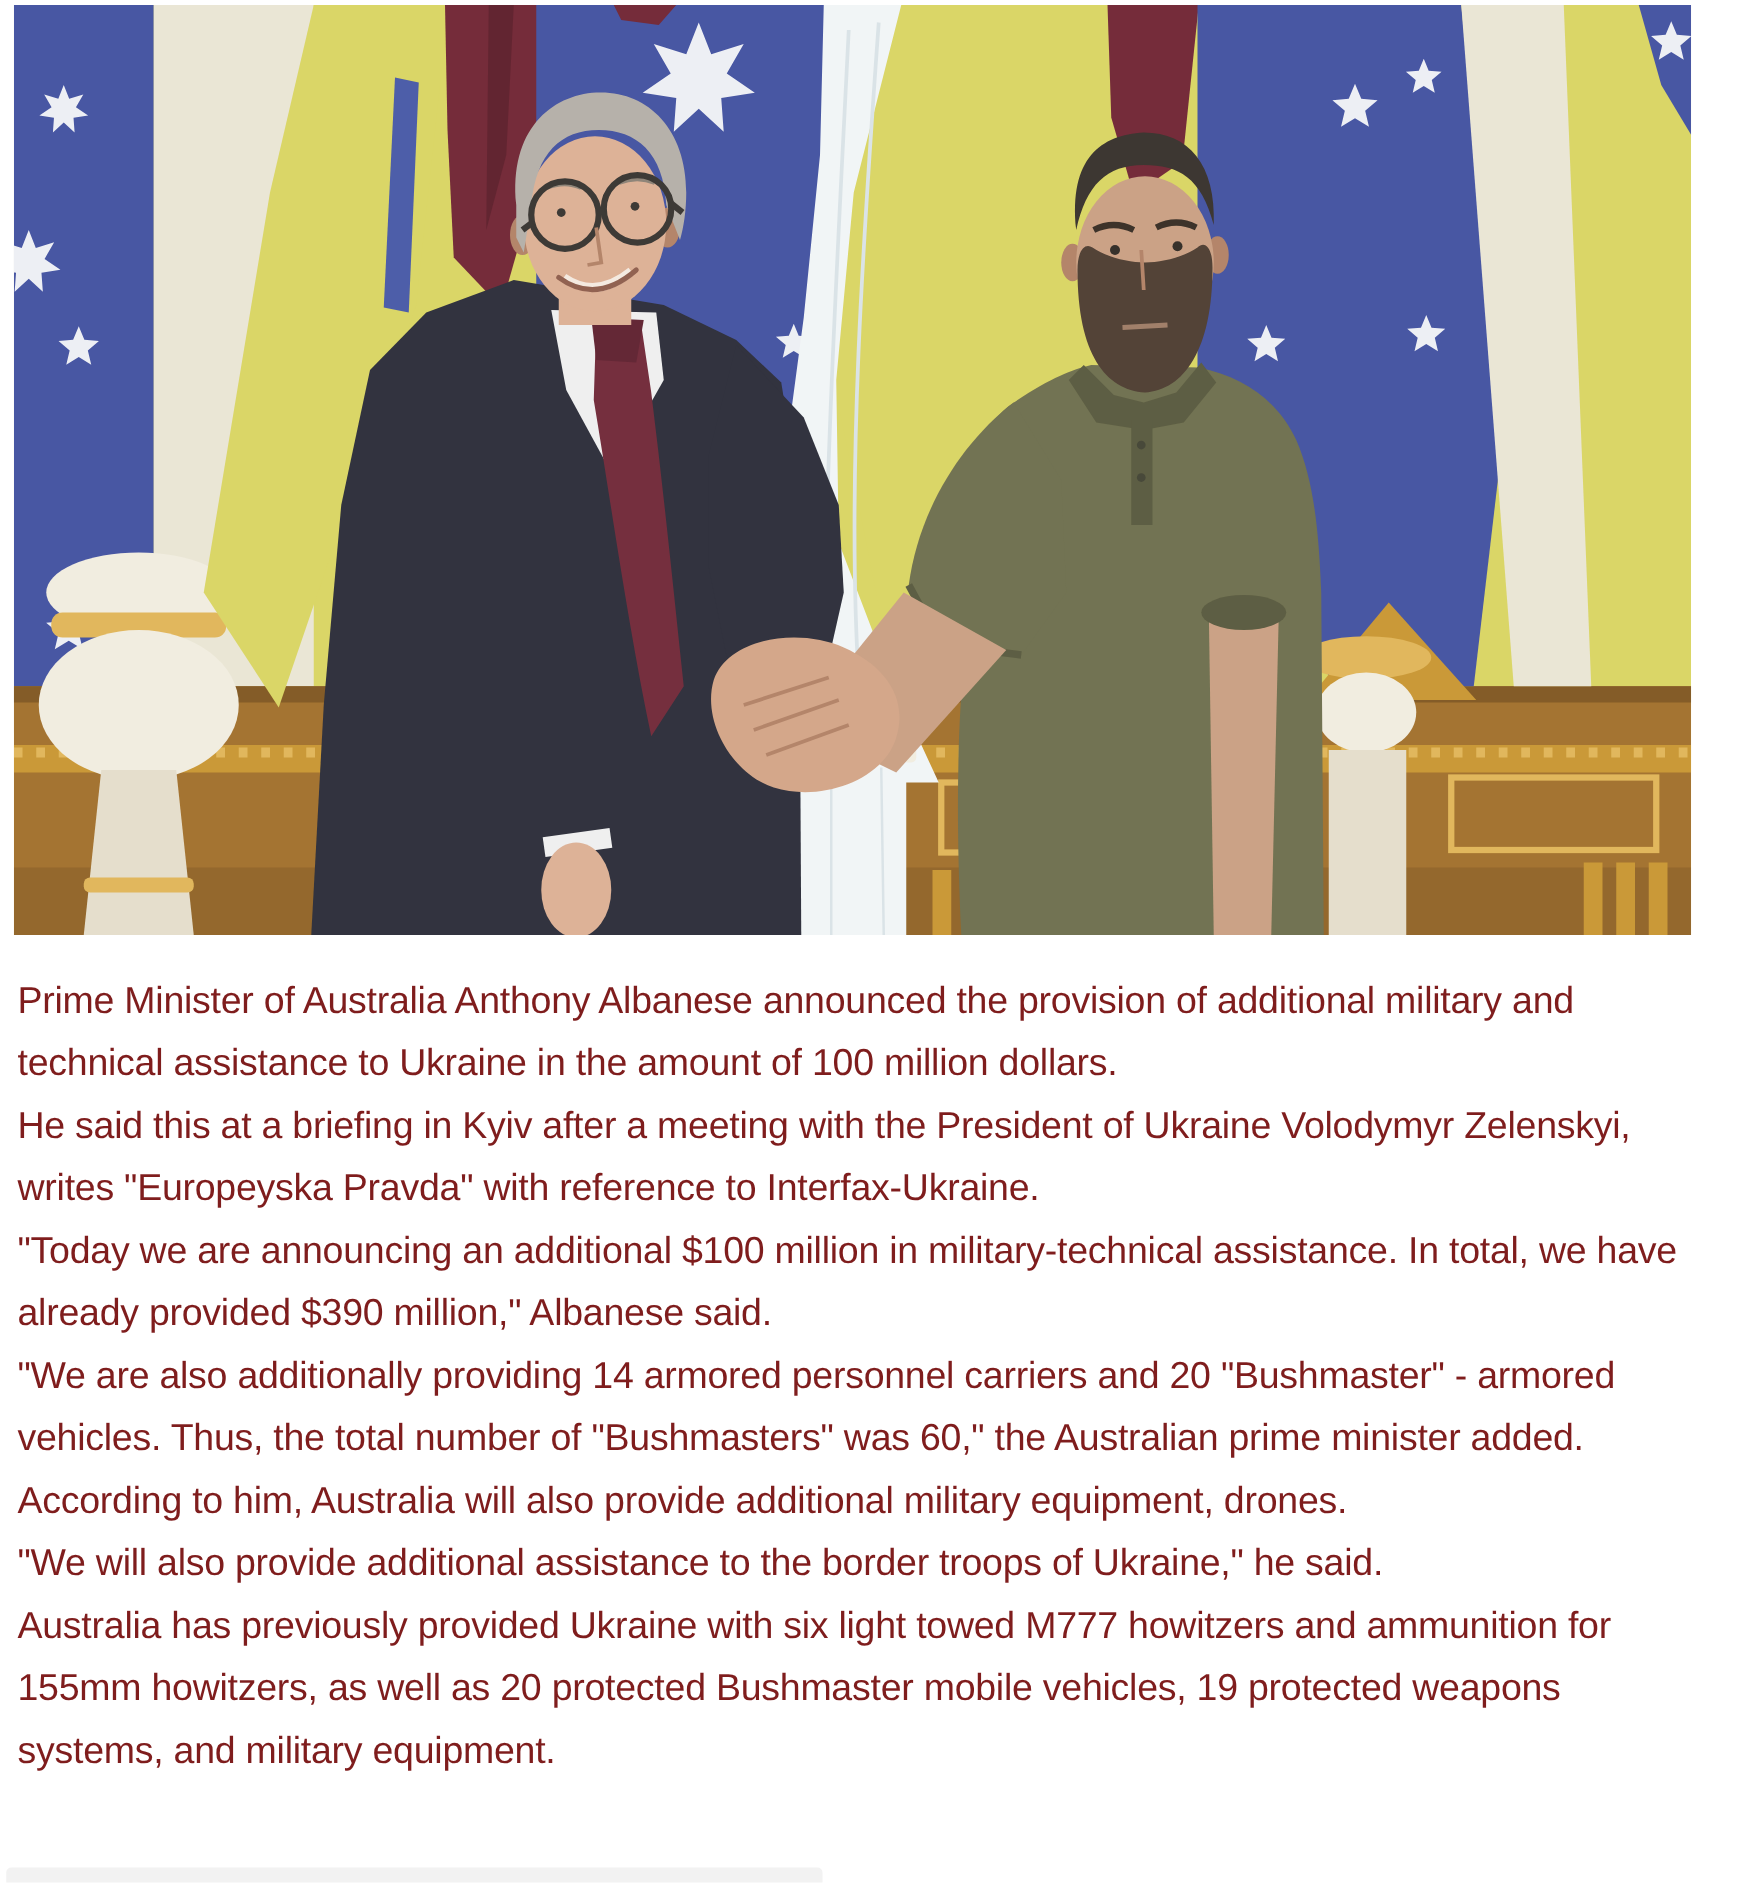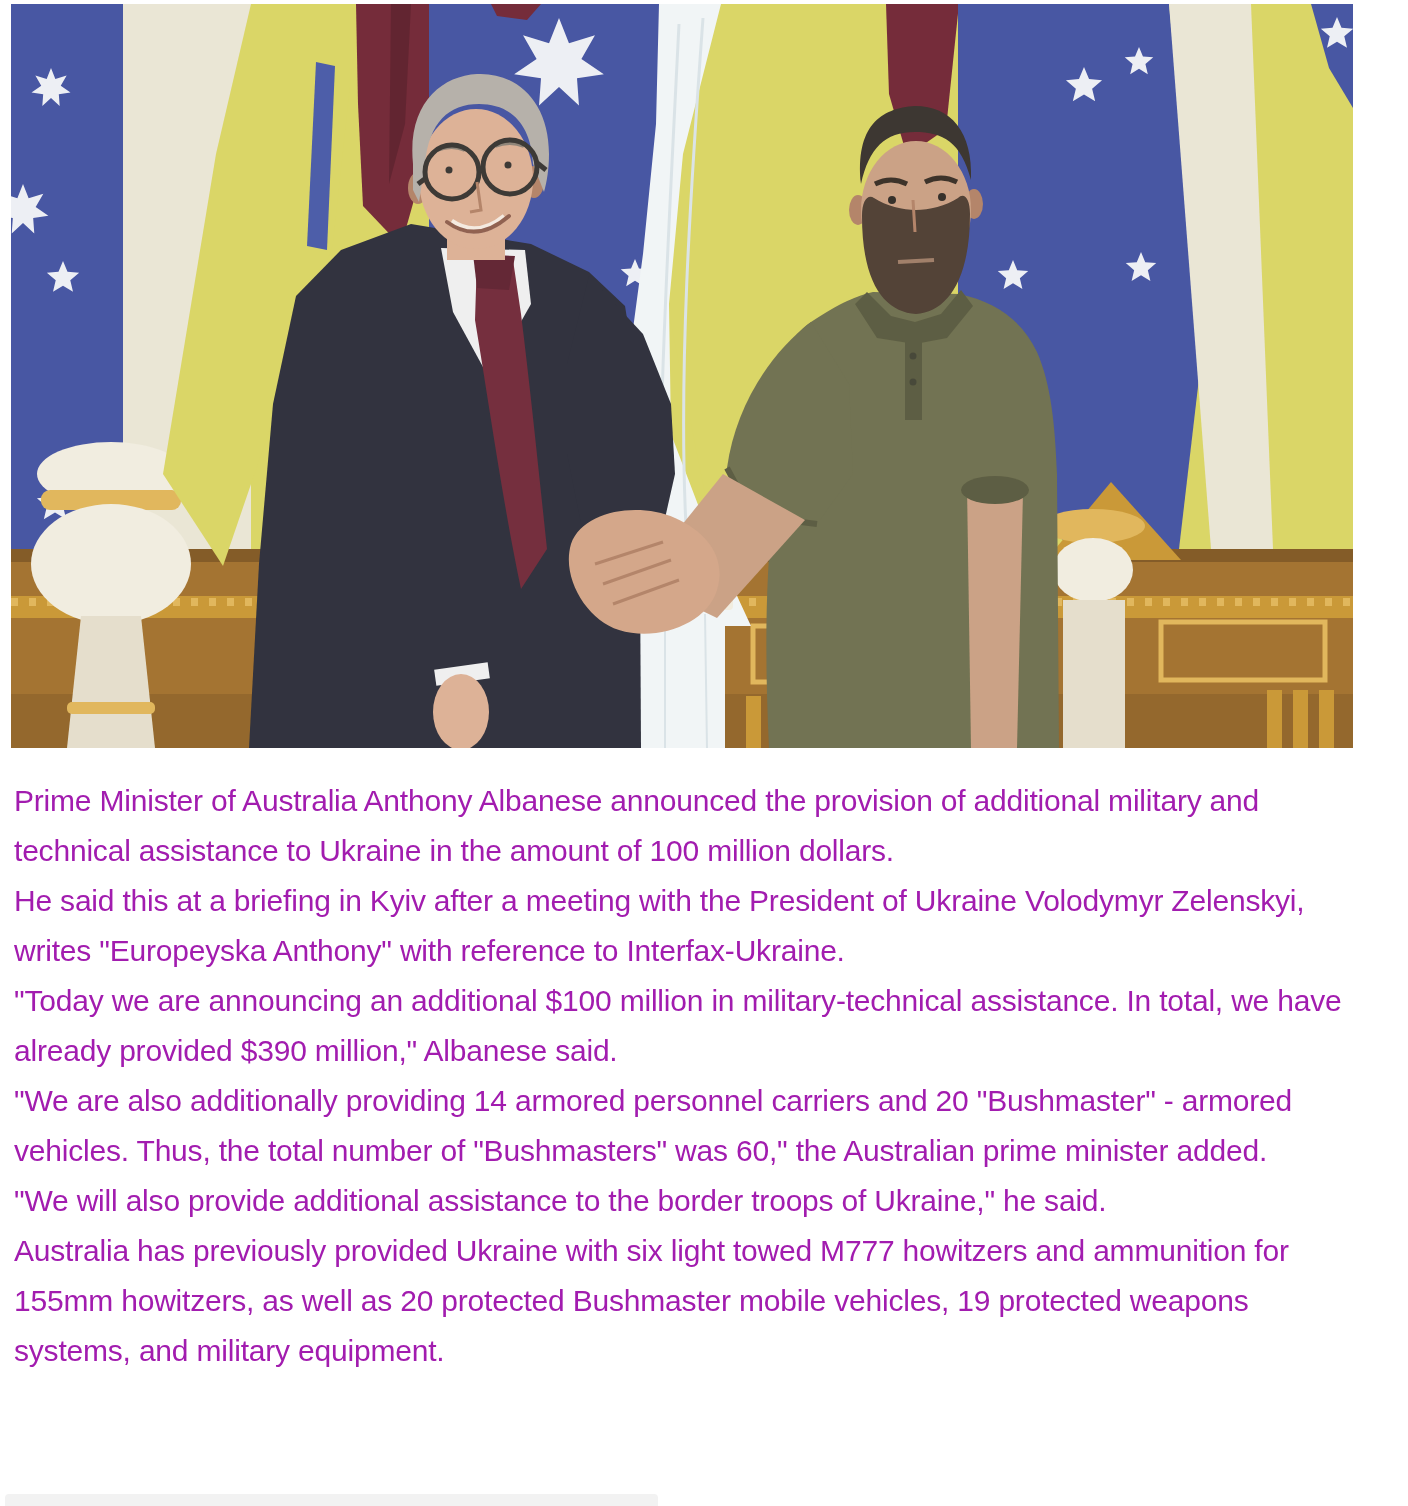--- a/index.html
+++ b/index.html
@@ -198,22 +198,23 @@
 
     <g>
       <path d="M560,540 C572,506 628,498 664,514 C696,528 716,554 706,586 C696,620 646,638 608,626 C576,616 550,574 560,540 Z" fill="#d2a384"></path>
       <path d="M584,560 L652,538 M592,580 L660,556 M602,600 L668,576" fill="none" stroke-width="3" stroke="#b07f63"></path>
     </g>
 
     <rect x="0" y="0" width="1342" height="744" fill="#ffffff" opacity="0.05"></rect>
   </svg>
 </figure>
 
-<div class="article" style="color: #a21caf;">
+<div class="article" style="color: #7f1d1d;">
   <p>Prime Minister of Australia Anthony Albanese announced the provision of additional military and technical assistance to Ukraine in the amount of 100 million dollars.</p>
-  <p>He said this at a briefing in Kyiv after a meeting with the President of Ukraine Volodymyr Zelenskyi, writes "Europeyska Anthony" with reference to Interfax-Ukraine.</p>
+  <p>He said this at a briefing in Kyiv after a meeting with the President of Ukraine Volodymyr Zelenskyi, writes "Europeyska Pravda" with reference to Interfax-Ukraine.</p>
   <p>"Today we are announcing an additional $100 million in military-technical assistance. In total, we have already provided $390 million," Albanese said.</p>
   <p>"We are also additionally providing 14 armored personnel carriers and 20 "Bushmaster" - armored vehicles. Thus, the total number of "Bushmasters" was 60," the Australian prime minister added.</p>
+  <p>According to him, Australia will also provide additional military equipment, drones.</p>
   <p>"We will also provide additional assistance to the border troops of Ukraine," he said.</p>
   <p>Australia has previously provided Ukraine with six light towed M777 howitzers and ammunition for 155mm howitzers, as well as 20 protected Bushmaster mobile vehicles, 19 protected weapons systems, and military equipment.</p>
 </div>
 
 <div class="bottom-bar" style="background: rgb(242, 242, 242);"></div>
 
 </body></html>

